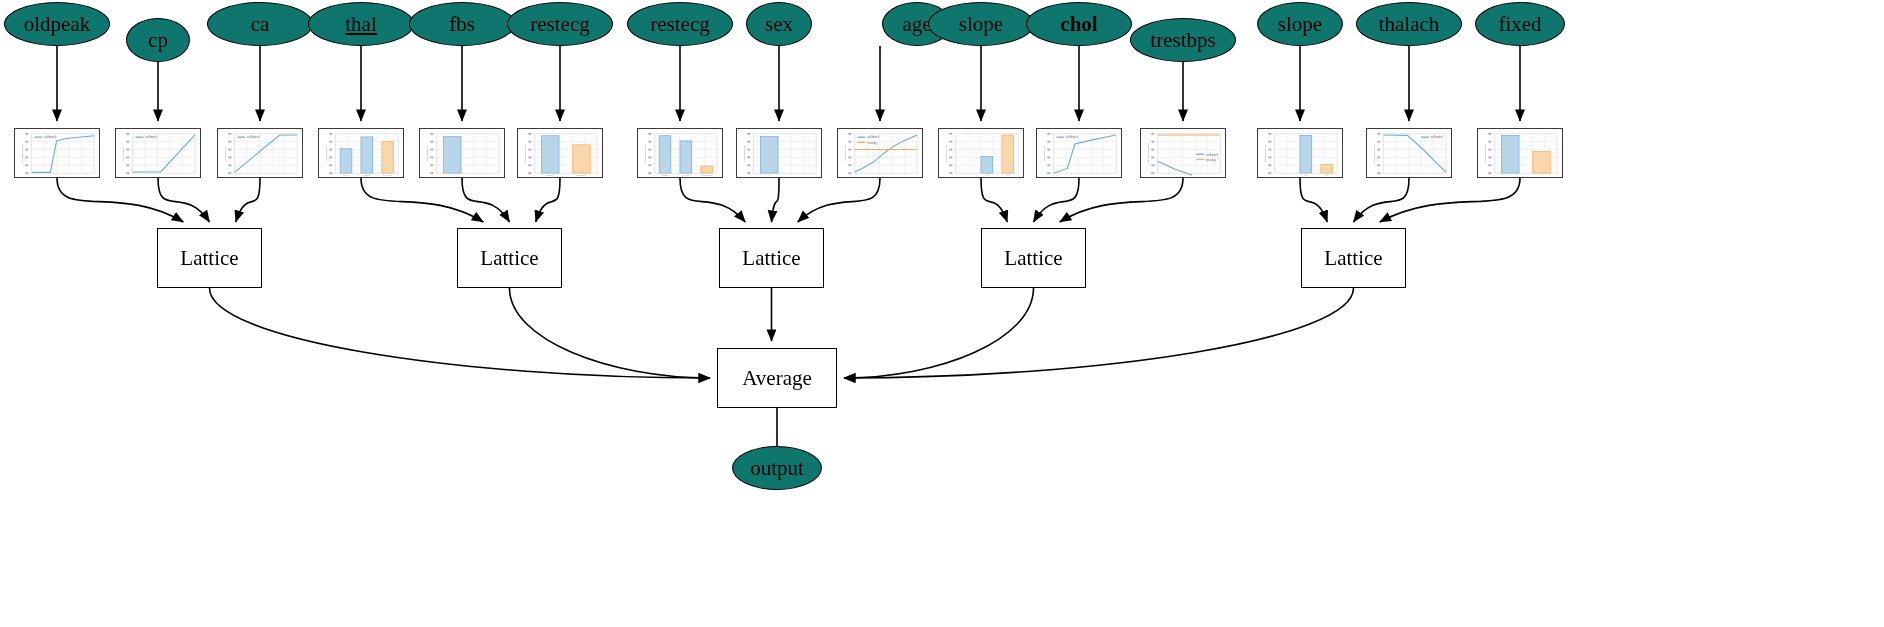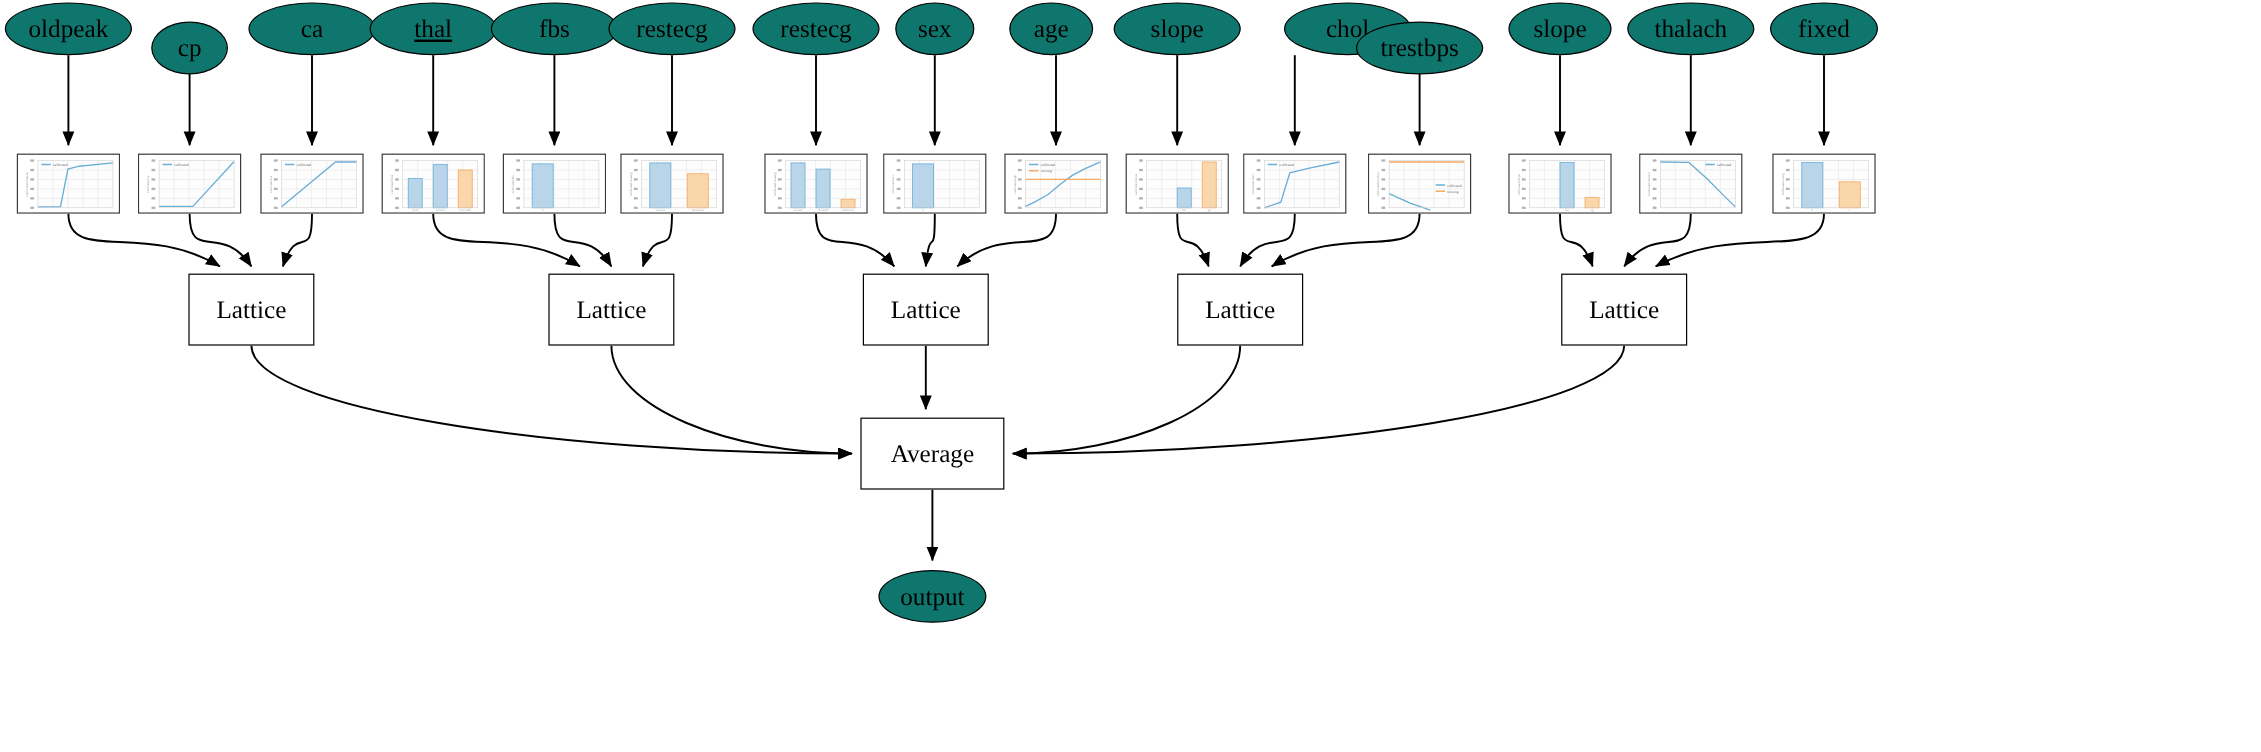--- a/index.html
+++ b/index.html
@@ -94,42 +94,42 @@
       </div>
       <div class="node-ellipse" style="left: 507px; top: 2px; width: 106px; height: 44px;">
         <span>restecg</span>
       </div>
       <div class="node-ellipse" style="left: 627px; top: 2px; width: 106px; height: 44px;">
         <span>restecg</span>
       </div>
       <div class="node-ellipse" style="left: 746px; top: 2px; width: 66px; height: 44px;">
         <span>sex</span>
       </div>
-      <div class="node-ellipse" style="left: 841px; top: 2px; width: 70px; height: 44px; text-align: right;">
+      <div class="node-ellipse" style="left: 882px; top: 2px; width: 70px; height: 44px; text-align: right;">
         <span>age</span>
       </div>
       <div class="node-ellipse" style="left: 928px; top: 2px; width: 106px; height: 44px;">
         <span>slope</span>
       </div>
-      <div class="node-ellipse" style="left: 1070px; top: 2px; width: 106px; height: 44px;">
+      <div class="node-ellipse" style="left: 1026px; top: 2px; width: 106px; height: 44px; font-weight: bold;">
         <span>chol</span>
       </div>
       <div class="node-ellipse" style="left: 1130px; top: 18px; width: 106px; height: 44px;">
         <span>trestbps</span>
       </div>
       <div class="node-ellipse" style="left: 1257px; top: 2px; width: 86px; height: 44px;">
         <span>slope</span>
       </div>
       <div class="node-ellipse" style="left: 1356px; top: 2px; width: 106px; height: 44px;">
         <span>thalach</span>
       </div>
       <div class="node-ellipse" style="left: 1475px; top: 2px; width: 90px; height: 44px;">
         <span>fixed</span>
       </div>
-      <div class="node-ellipse" style="left: 732px; top: 475px; width: 90px; height: 44px;">
+      <div class="node-ellipse" style="left: 732px; top: 446px; width: 90px; height: 44px;">
         <span>output</span>
       </div>
     </div>
   <div id="plots-layer">
       <div class="plot-card" style="left: 14px; top: 128px; width: 86px; height: 50px;">
         <div class="inner">
           <svg viewBox="0 0 86 50" preserveAspectRatio="none">
             <rect x="0" y="0" width="86" height="50" fill="#fff"></rect>
             <rect x="17" y="5" width="64" height="41" fill="#fdfdfd"></rect>
             <line x1="29.8" y1="5" x2="29.8" y2="46" stroke="#e8e8e8" stroke-width="0.6"></line>

